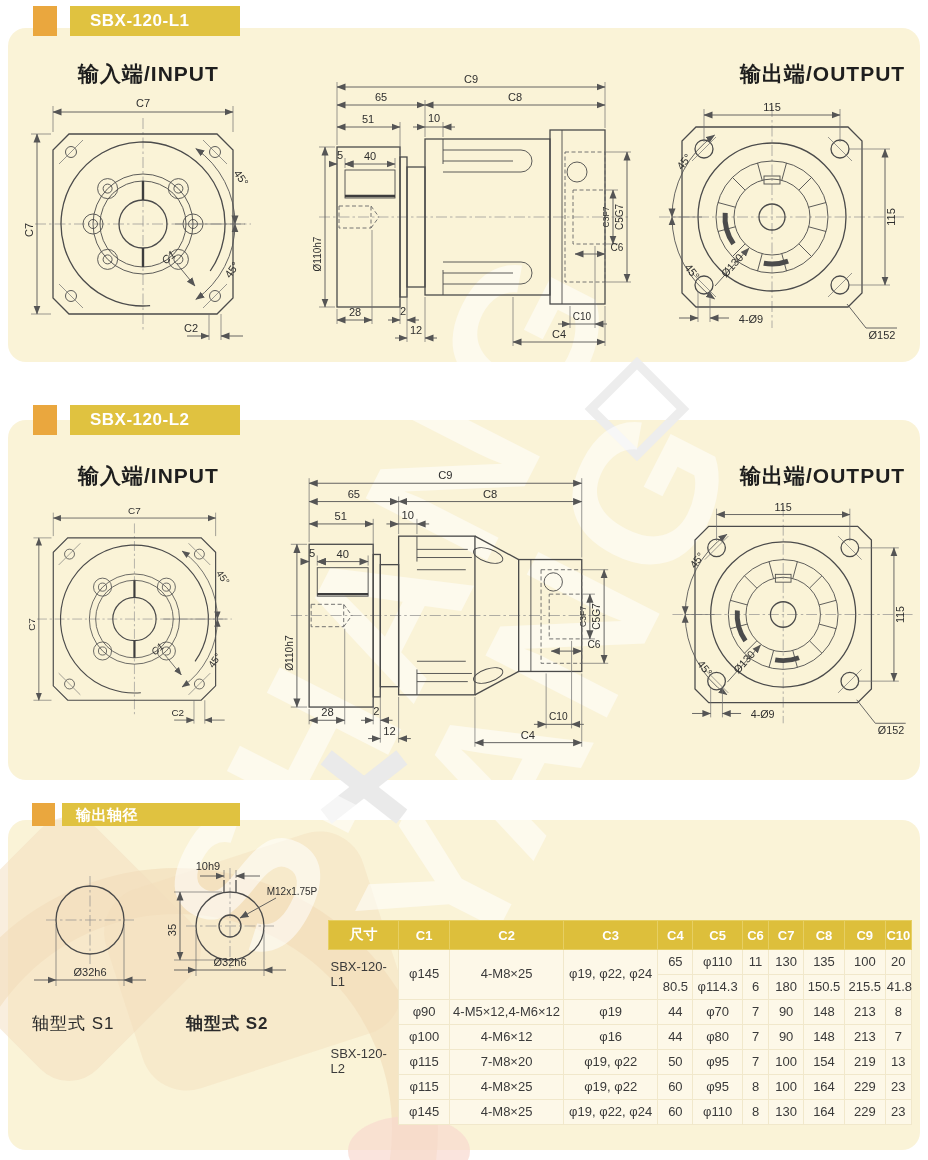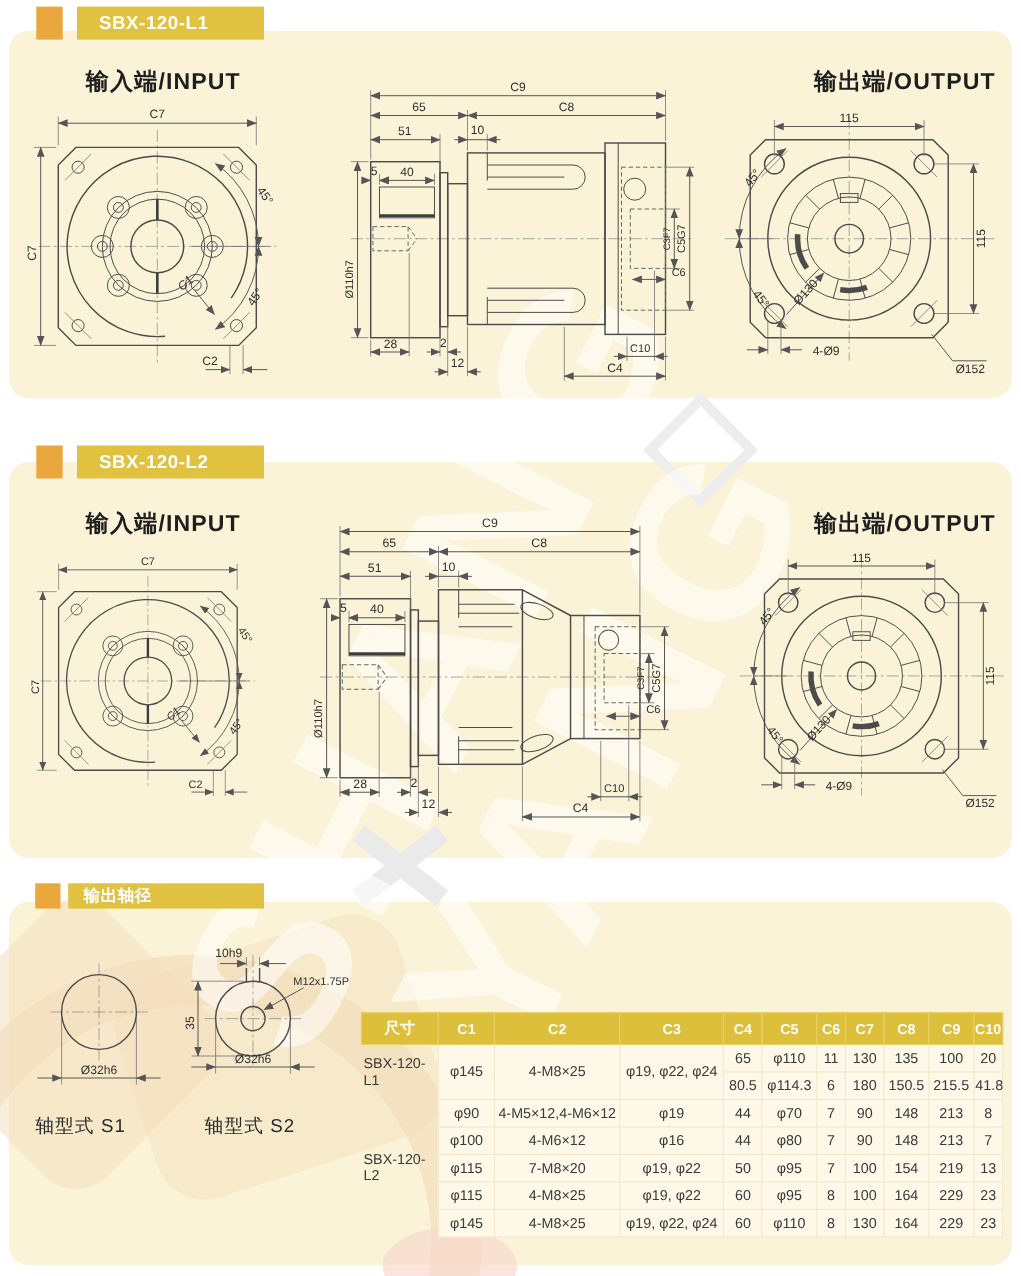--- a/index.html
+++ b/index.html
@@ -554,21 +554,21 @@
     <text class="md" x="142" y="47">M12x1.75P</text>
     <line class="x" x1="46" y1="82" x2="46" y2="128"></line>
       <line class="x" x1="114" y1="82" x2="114" y2="128"></line>
     <line class="dim" x1="24" y1="122" x2="46" y2="122" marker-end="url(#arr)"></line>
     <line class="dim" x1="136" y1="122" x2="114" y2="122" marker-end="url(#arr)"></line>
     <line class="dim" x1="46" y1="122" x2="114" y2="122"></line>
     <text class="d" x="80" y="118">Ø32h6</text>
   </svg>
 
   <div class="shaft-label" style="left:32px;top:1012px;">轴型式 S1</div>
-  <div class="shaft-label" style="left:186px;top:1012px;">轴型式 S2</div>
+  <div class="shaft-label" style="left:186px;top:1012px;font-weight:bold;">轴型式 S2</div>
 
   <table class="spec-table">
     <colgroup>
       <col style="width:12%">
         <col style="width:8.8%">
         <col style="width:19.5%">
         <col style="width:16.2%">
       <col style="width:6%">
         <col style="width:8.5%">
         <col style="width:4.5%">

